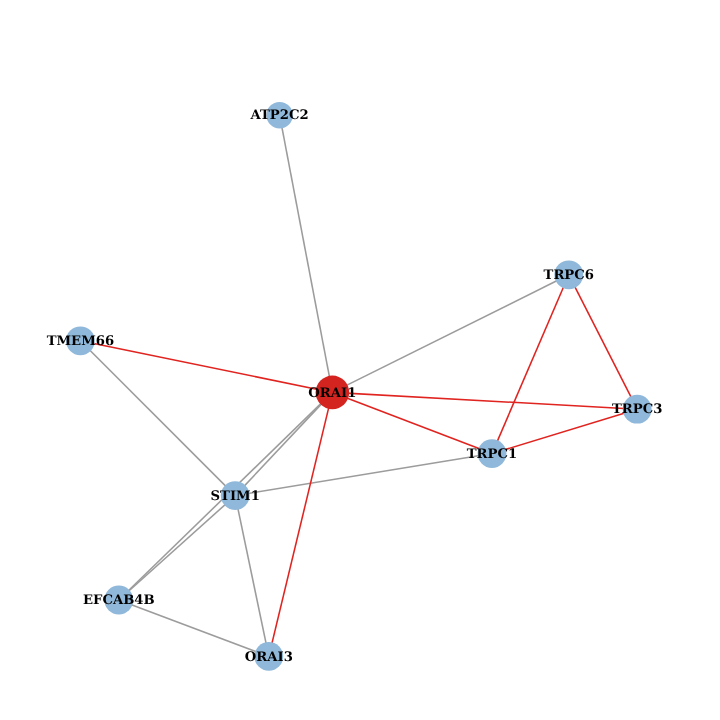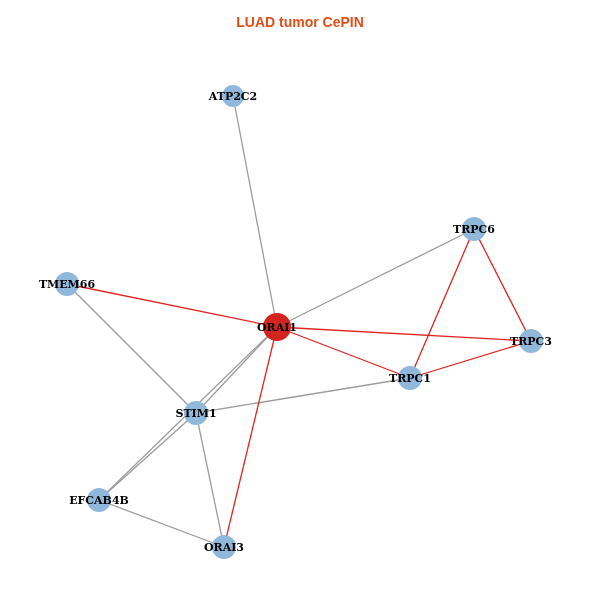--- a/index.html
+++ b/index.html
@@ -34,21 +34,20 @@
     font-family: "DejaVu Serif", serif;
     font-weight: bold;
     font-size: 11px;
     fill: #000000;
   }
 </style>
 </head>
 <body>
 
 <div class="canvas">
-  <div class="plot-title" style="color: rgb(224, 78, 26);">LUAD tumor CePIN</div>
   <svg class="graph" id="graph" width="600" height="600" viewBox="0 0 600 600">
       <line x1="233" y1="96" x2="277" y2="327" stroke="#9c9c9c" stroke-width="1.3"></line>
       <line x1="474" y1="229" x2="277" y2="327" stroke="#9c9c9c" stroke-width="1.3"></line>
       <line x1="67" y1="284" x2="196" y2="413" stroke="#9c9c9c" stroke-width="1.3"></line>
       <line x1="277" y1="327" x2="196" y2="413" stroke="#9c9c9c" stroke-width="1.3"></line>
       <line x1="277" y1="327" x2="99" y2="500" stroke="#9c9c9c" stroke-width="1.3"></line>
       <line x1="196" y1="413" x2="410" y2="378" stroke="#9c9c9c" stroke-width="1.3"></line>
       <line x1="196" y1="413" x2="224" y2="547" stroke="#9c9c9c" stroke-width="1.3"></line>
       <line x1="196" y1="413" x2="99" y2="500" stroke="#9c9c9c" stroke-width="1.3"></line>
       <line x1="99" y1="500" x2="224" y2="547" stroke="#9c9c9c" stroke-width="1.3"></line>

